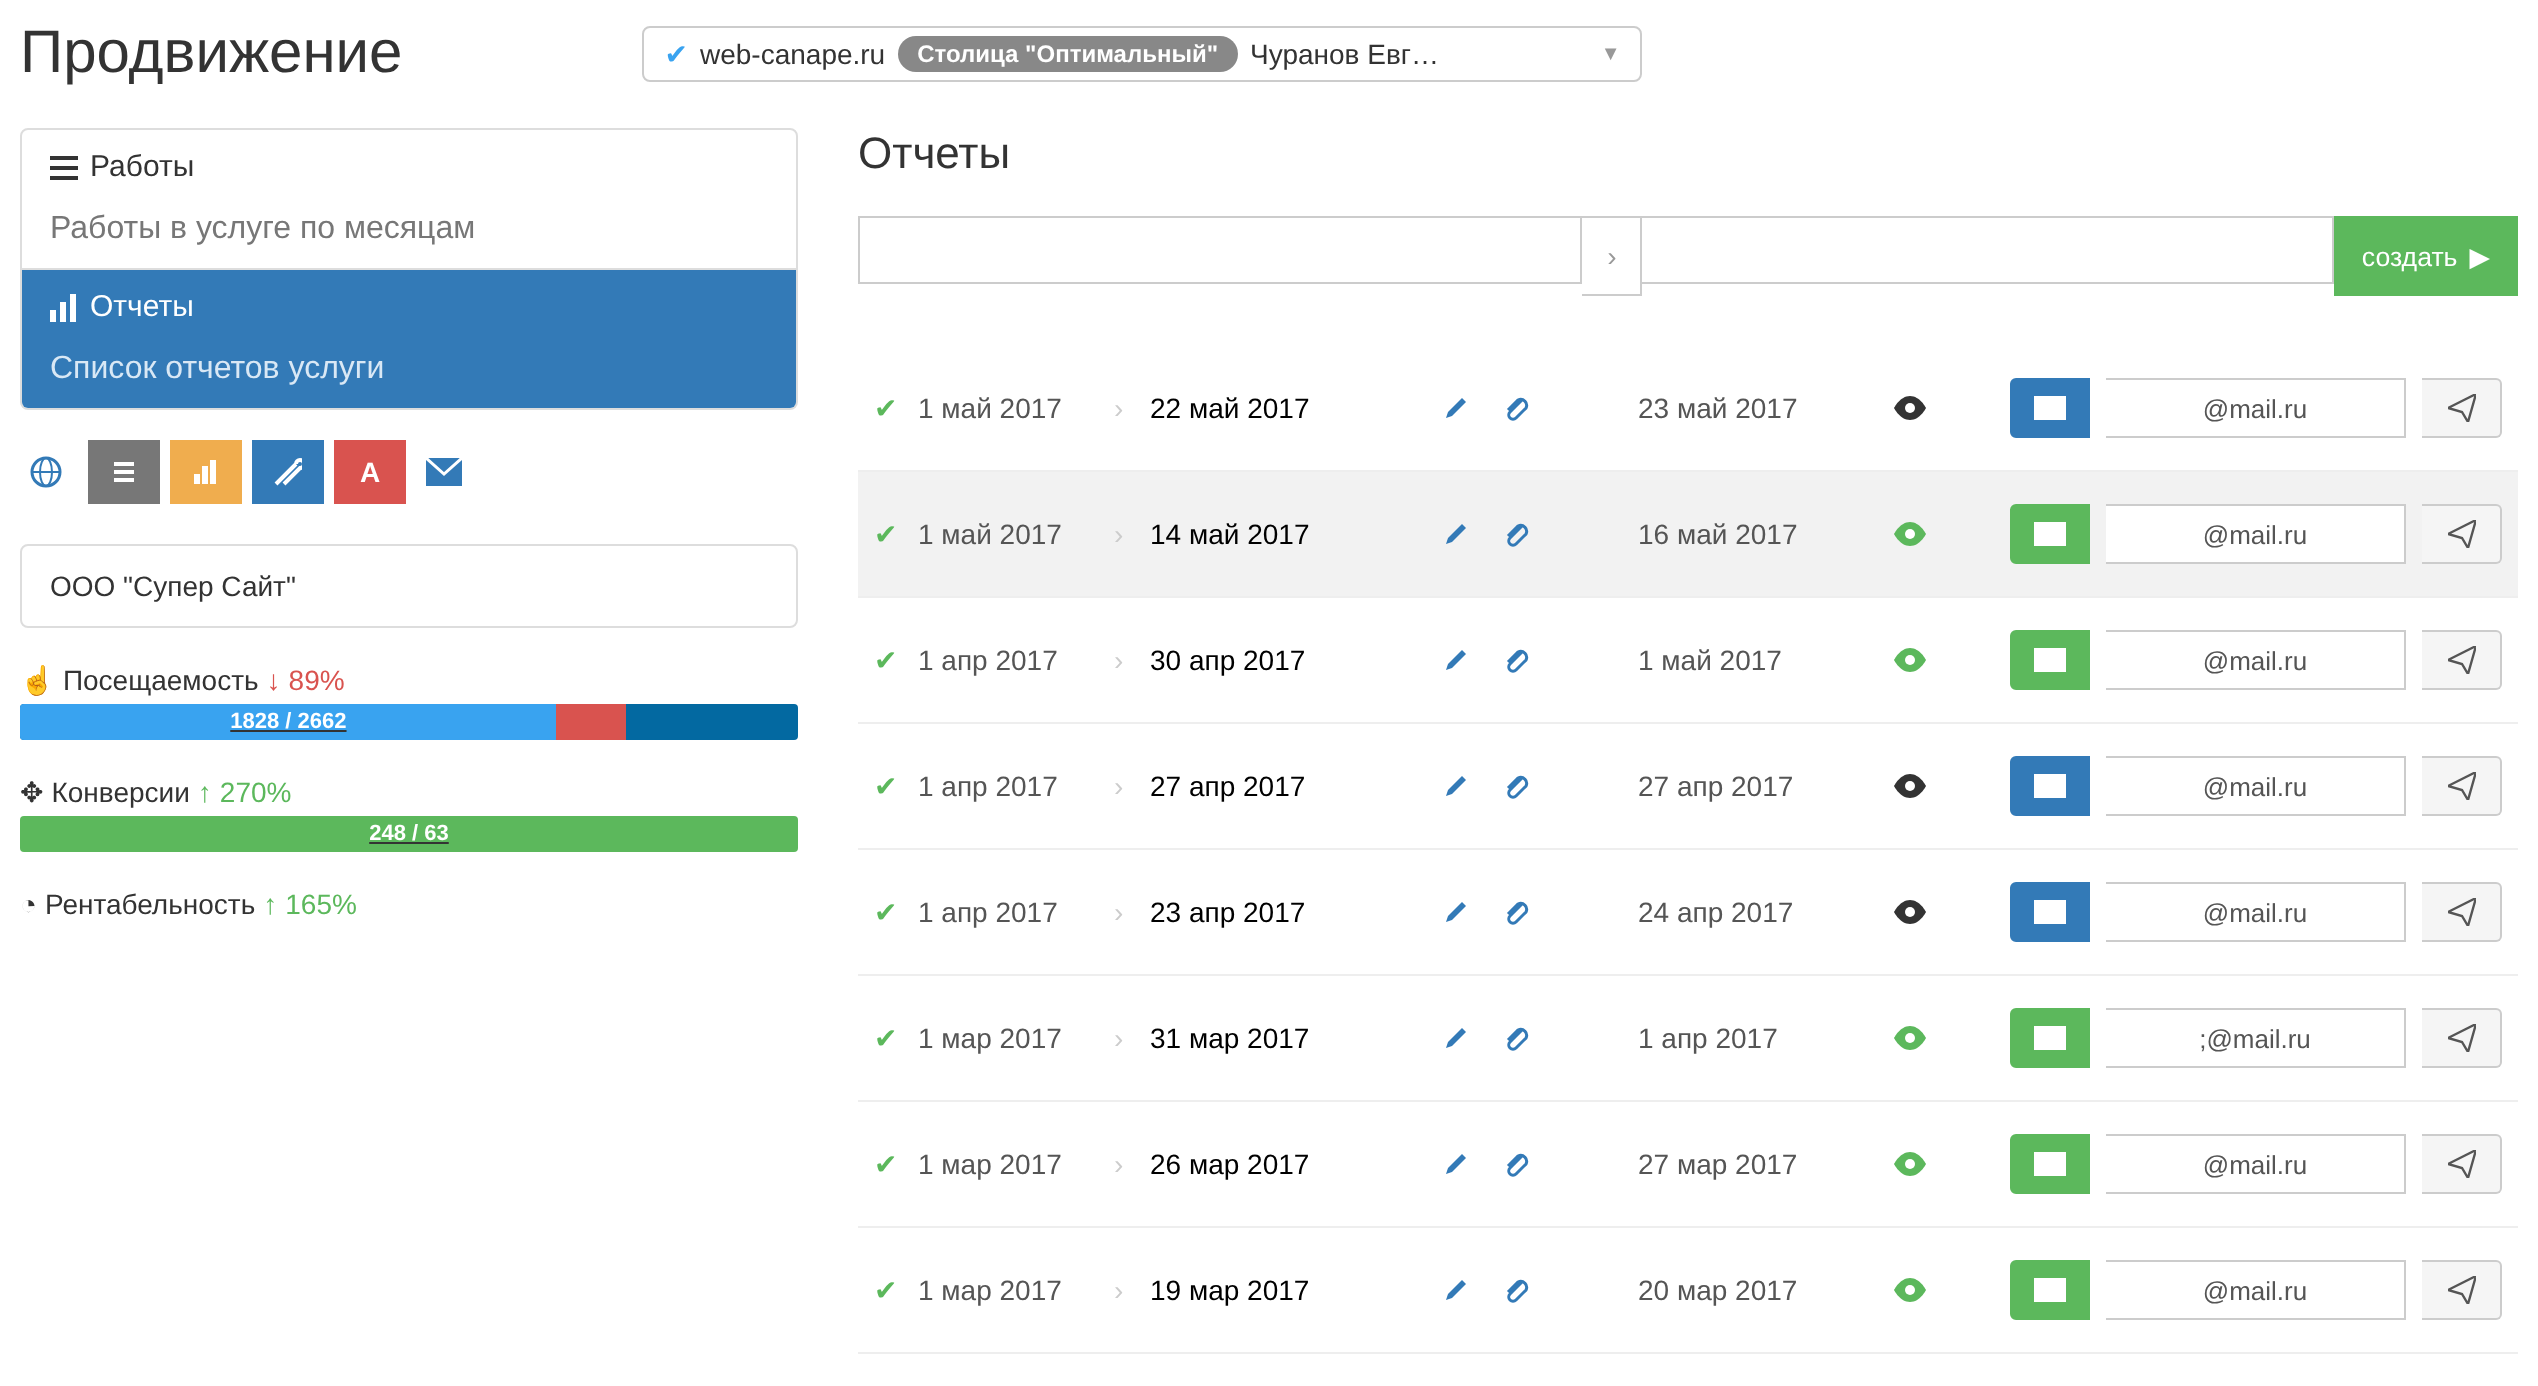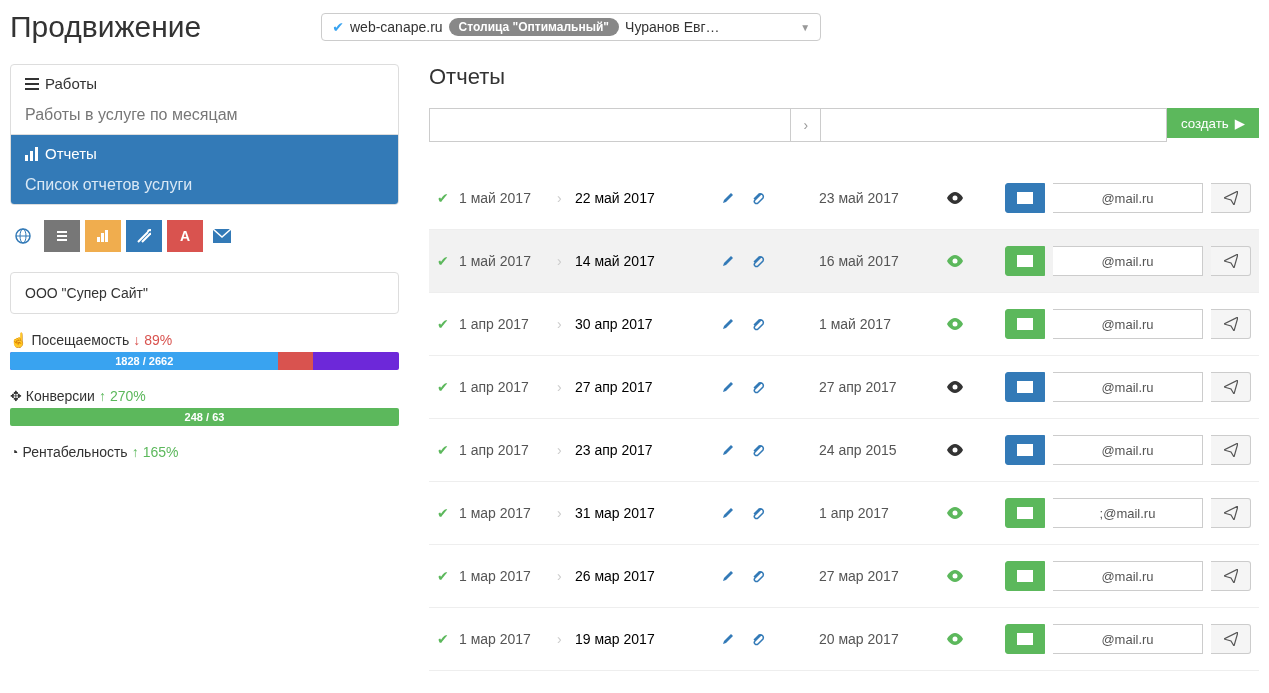--- a/index.html
+++ b/index.html
@@ -40,31 +40,31 @@
 .info-row:last-child { border-bottom: none; }
 .info-row .phone { font-size: 16px; display: flex; align-items: center; gap: 6px; }
 .info-row .name { font-style: italic; color: #777; margin-top: 2px; }
 
 .stat { margin-bottom: 18px; }
 .stat-header { display: flex; align-items: center; gap: 4px; margin-bottom: 4px; font-size: 14px; }
 .stat-header .arrow-down { color: #d9534f; font-weight: bold; }
 .stat-header .arrow-up { color: #5cb85c; font-weight: bold; }
 .stat-header .pct-down { color: #d9534f; }
 .stat-header .pct-up { color: #5cb85c; }
-.bar { height: 18px; background: #6d28d9; border-radius: 2px; overflow: hidden; display: flex; position: relative; }
+.bar { height: 18px; background: #0369a1; border-radius: 2px; overflow: hidden; display: flex; position: relative; text-decoration: underline; }
 .bar-seg-blue { background: #39a3f0; height: 100%; display: flex; align-items: center; justify-content: center; color: #fff; font-size: 11px; font-weight: bold; }
 .bar-seg-red { background: #d9534f; height: 100%; }
 .bar-seg-green { background: #5cb85c; height: 100%; display: flex; align-items: center; justify-content: center; color: #fff; font-size: 11px; font-weight: bold; }
 
 .section-title { font-size: 22px; font-weight: 400; margin-bottom: 18px; }
 .create-row { display: flex; margin-bottom: 25px; }
 .create-input { flex: 2; border: 1px solid #ccc; height: 34px; padding: 0 8px; }
 .create-arrow { width: 30px; border: 1px solid #ccc; border-left: none; display: flex; align-items: center; justify-content: center; color: #999; }
 .create-spacer { flex: 2; border: 1px solid #ccc; border-left: none; height: 34px; }
-.create-btn { background: #5cb85c; color: #fff; border: none; height: 30px; padding: 0 14px; display: flex; align-items: center; gap: 6px; cursor: pointer; }
+.create-btn { background: #5cb85c; color: #fff; border: none; height: 40px; padding: 0 14px; display: flex; align-items: center; gap: 6px; cursor: pointer; }
 
 .report-row { display: flex; align-items: center; padding: 16px 8px; border-bottom: 1px solid #eee; gap: 8px; }
 .report-row.highlight { background: #f2f2f2; }
 .rr-check { color: #5cb85c; width: 14px; }
 .rr-date1 { width: 90px; color: #555; }
 .rr-sep { color: #ccc; width: 10px; }
 .rr-date2 { width: 100px; color: #000000; }
 .rr-edit { color: #337ab7; width: 22px; cursor: pointer; text-align: center; }
 .rr-clip { color: #337ab7; width: 22px; cursor: pointer; text-align: center; }
 .rr-gap { flex: 0 0 30px; }
@@ -387,21 +387,21 @@
               <svg width="14" height="14" viewBox="0 0 14 14">
                 <path d="M2 12 L3 9 L10 2 L12 4 L5 11 L2 12 Z" fill="#337ab7"></path>
               </svg>
             </span>
             <span class="rr-clip">
               <svg width="14" height="14" viewBox="0 0 14 14">
                 <path d="M10 3 L4 9 a2 2 0 0 0 3 3 L12 7 a3 3 0 0 0 -4 -4 L3 8" fill="none" stroke="#337ab7" stroke-width="1.5"></path>
               </svg>
             </span>
             <span class="rr-gap"></span>
-            <span class="rr-date3">24 апр 2015</span>
+            <span class="rr-date3">24 апр 2017</span>
             <span class="rr-eye ">
               <svg width="16" height="12" viewBox="0 0 16 12">
                 <path d="M8 0 C3 0 0 6 0 6 s3 6 8 6 s8-6 8-6 S13 0 8 0 Z" fill="#333"></path>
                 <circle cx="8" cy="6" r="2.5" fill="#fff"></circle>
               </svg>
             </span>
             <span class="rr-gap2"></span>
             <span class="rr-env-btn blue">
               <svg width="16" height="12" viewBox="0 0 16 12">
                 <rect x="0" y="0" width="16" height="12" fill="currentColor" opacity="0"></rect>

